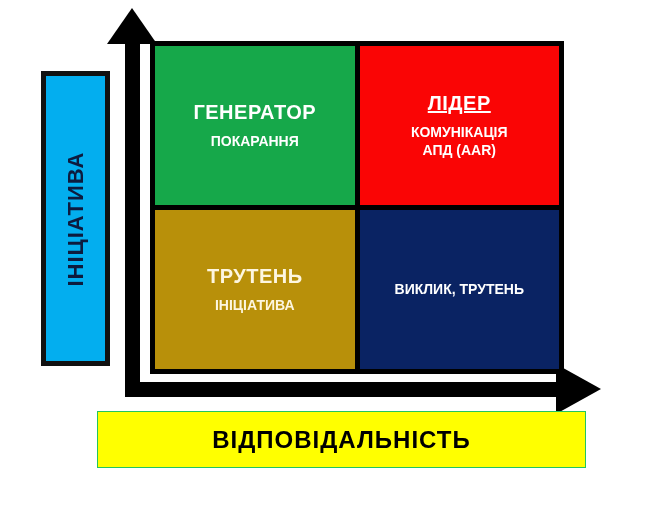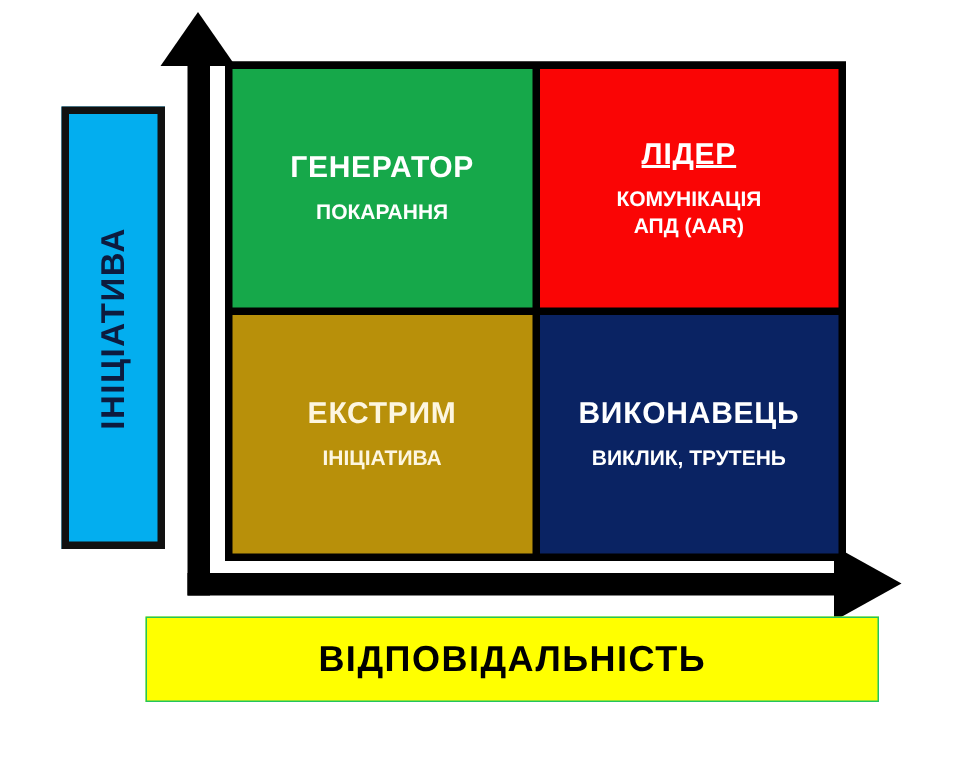--- a/index.html
+++ b/index.html
@@ -172,26 +172,25 @@
       <div class="quadrant-subtitle">ПОКАРАННЯ</div>
     </div>
 
     <div class="quadrant q-leader">
       <div class="quadrant-title">ЛІДЕР</div>
       <div class="quadrant-subtitle">КОМУНІКАЦІЯ
 АПД (AAR)</div>
     </div>
 
     <div class="quadrant q-drone">
-      <div class="quadrant-title">ЕКСТРИМ</div>
+      <div class="quadrant-title">ТРУТЕНЬ</div>
       <div class="quadrant-subtitle">ІНІЦІАТИВА</div>
     </div>
 
     <div class="quadrant q-performer">
-      <div class="quadrant-title">ВИКОНАВЕЦЬ</div>
       <div class="quadrant-subtitle">ВИКЛИК, ТРУТЕНЬ</div>
     </div>
 
   </div>
 
   <div id="axis-label-vertical">
     <span class="vlabel-text">ІНІЦІАТИВА</span>
   </div>
 
   <div id="axis-label-horizontal">

